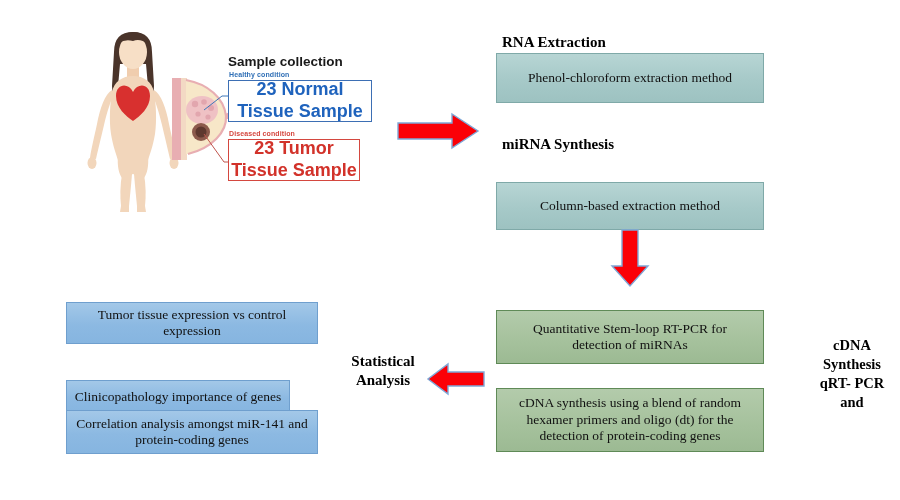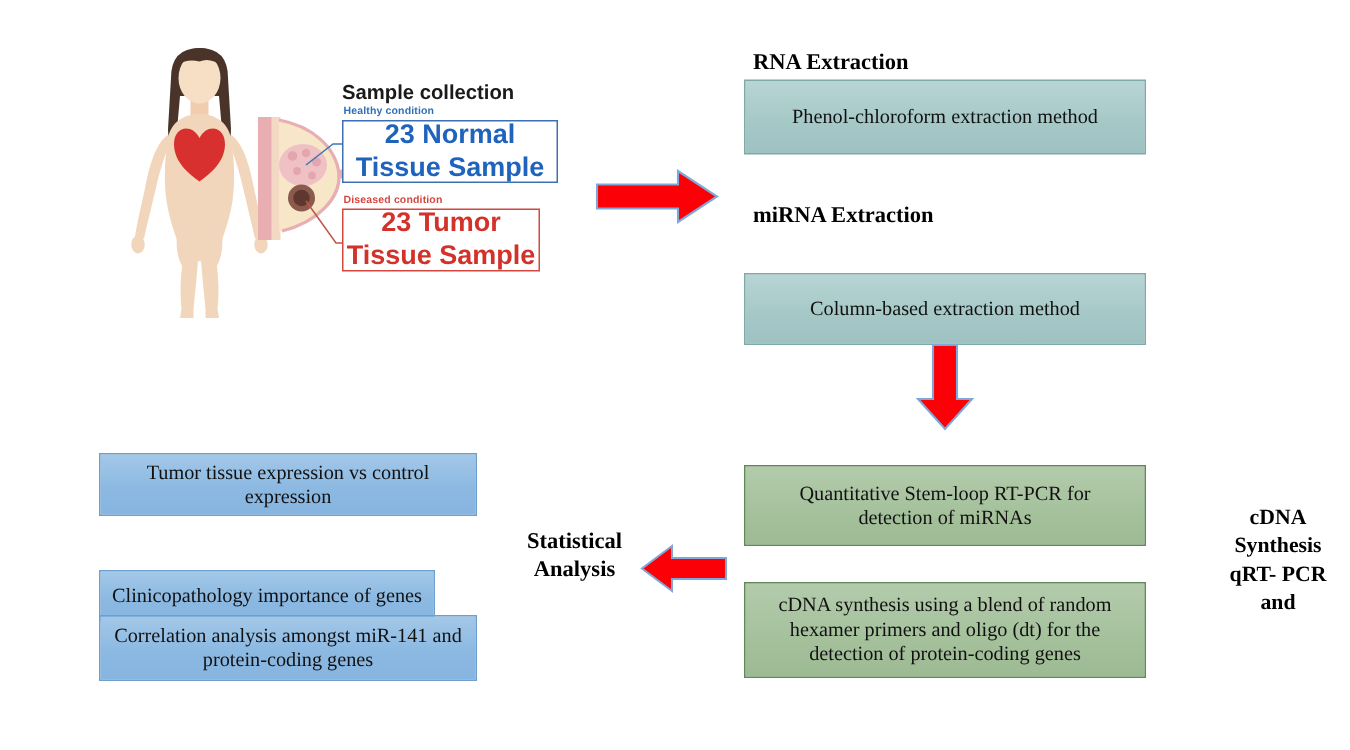--- a/index.html
+++ b/index.html
@@ -119,21 +119,21 @@
     <path d="M2 11 L56 11 L56 2 L82 19 L56 36 L56 27 L2 27 Z" fill="#fb0007" stroke="#7fa8d8" stroke-width="1.4"></path>
   </svg>
 </div>
 
 <div class="abs sect-title" style="left:502px;top:34px;">RNA Extraction</div>
 
 <div class="abs box box-teal" style="left:496px;top:53px;width:268px;height:50px;">
   <span>Phenol-chloroform extraction method</span>
 </div>
 
-<div class="abs sect-title" style="left:502px;top:136px;">miRNA Extraction</div>
+<div class="abs sect-title" style="left:502px;top:136px;">miRNA Synthesis</div>
 
 <div class="abs box box-teal" style="left:496px;top:158px;width:268px;height:48px;margin-top:24px;">
   <span>Column-based extraction method</span>
 </div>
 
 <div class="abs" style="left:608px;top:228px;width:44px;height:60px;">
   <svg width="44" height="60" viewBox="0 0 44 60">
     <path d="M14 2 L30 2 L30 38 L40 38 L22 58 L4 38 L14 38 Z" fill="#fb0007" stroke="#7fa8d8" stroke-width="1.4"></path>
   </svg>
 </div>

